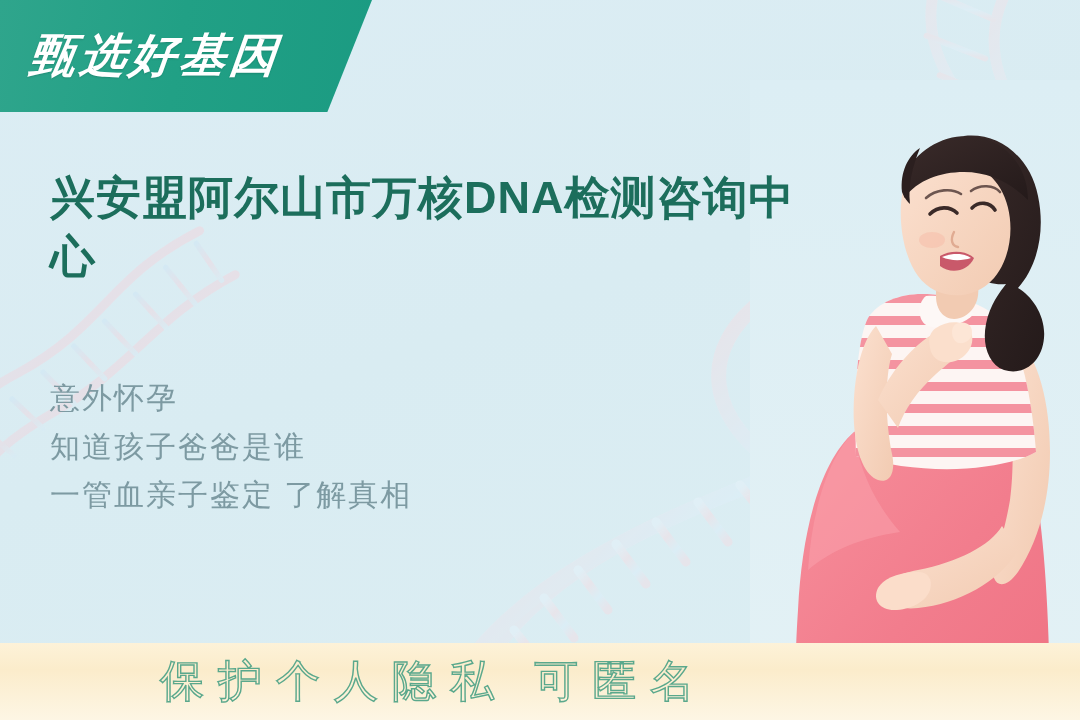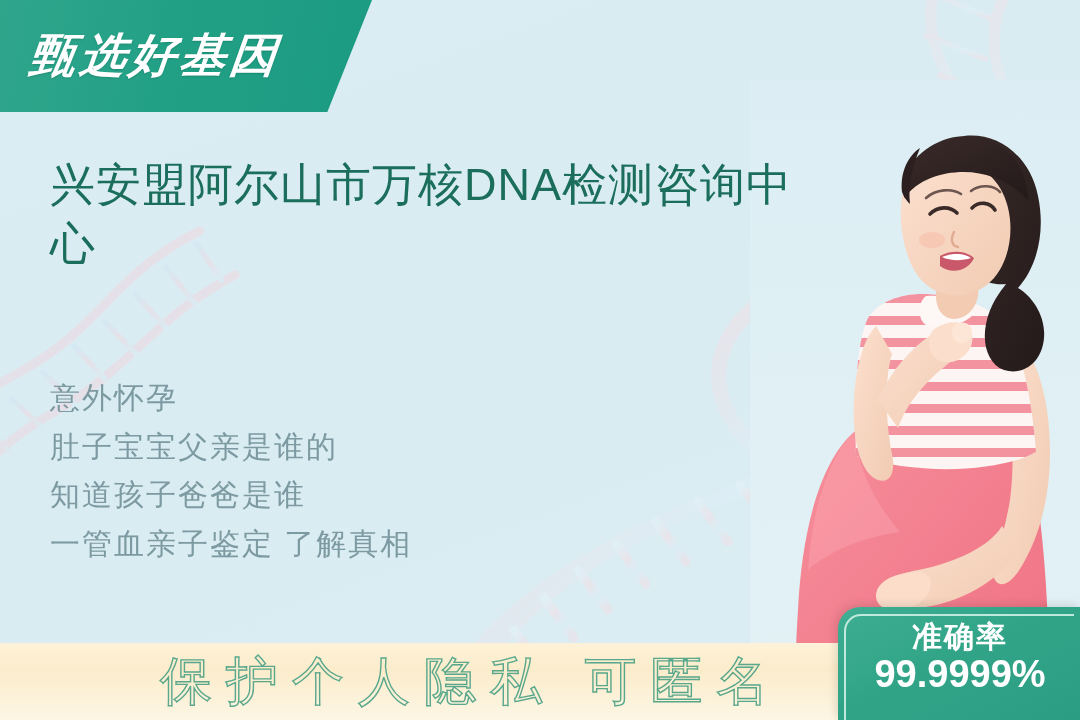--- a/index.html
+++ b/index.html
@@ -54,25 +54,25 @@
     margin-left:30px;
     font-family:"Liberation Serif","DejaVu Serif",serif;
     text-shadow:0 1px 2px rgba(0,0,0,.15);
     white-space:nowrap;
     transform:skewX(-6deg);
   }
 
   
   .headline {
     position:absolute;
-    left:50px; top:155px;
+    left:50px; top:168px;
     width:780px;
     color:#1c6e5c;
     font-size:45px;
-    font-weight:400;
+    font-weight:700;
     line-height:1.32;
     letter-spacing:1px;
   }
 
   
   .copy {
     position:absolute;
     left:50px; top:374px;
     width:520px;
   }
@@ -87,21 +87,21 @@
   
   .footer-bar {
     position:absolute;
     left:0; bottom:0;
     width:1080px; height:77px;
     background:linear-gradient(180deg,#fdf2d8 0%,#fbeccb 35%,#fdf6e4 100%);
     display:flex; align-items:center;
   }
   .footer-text {
     margin-left:160px;
-    font-size:52px;
+    font-size:44px;
     letter-spacing:14px;
     font-weight:400;
     color:transparent;
     -webkit-text-stroke:1.4px #5aa88c;
     white-space:nowrap;
   }
 
   
   .accuracy-badge {
     position:absolute;
@@ -326,29 +326,22 @@
   </div>
 
   <div class="logo-banner">
     <span class="logo-text">甄选好基因</span>
   </div>
 
   <h1 class="headline">兴安盟阿尔山市万核DNA检测咨询中心</h1>
 
   <div class="copy">
     <div class="copy-line">意外怀孕</div>
-    <div class="copy-line">肚子宝宝父亲是谁的</div>
     <div class="copy-line">知道孩子爸爸是谁</div>
     <div class="copy-line">一管血亲子鉴定 了解真相</div>
   </div>
 
   <div class="footer-bar">
     <span class="footer-text">保护个人隐私 可匿名</span>
   </div>
 
-  <div class="accuracy-badge">
-    <div class="accuracy-inner">
-      <span class="accuracy-label">准确率</span>
-      <span class="accuracy-value">99.9999%</span>
-    </div>
-  </div>
 
 </div>
 
 </body></html>

